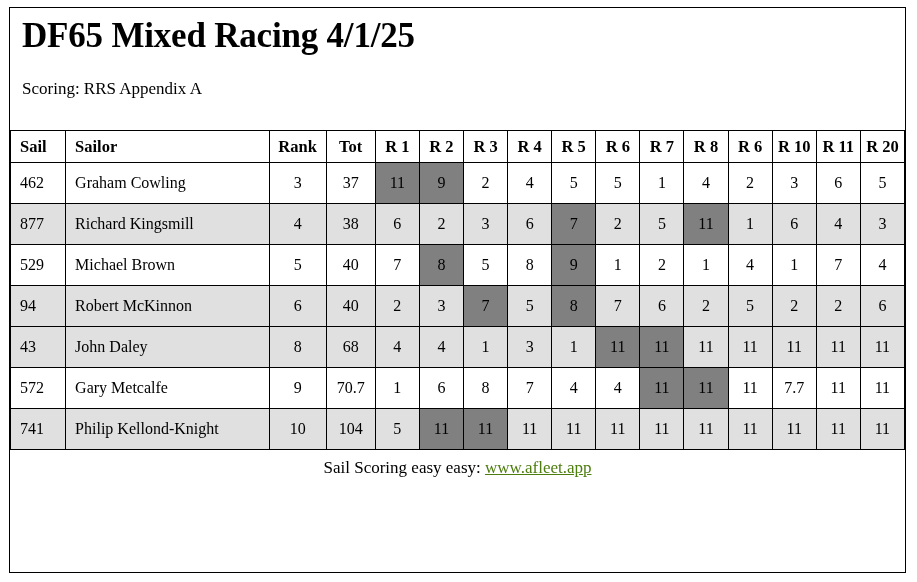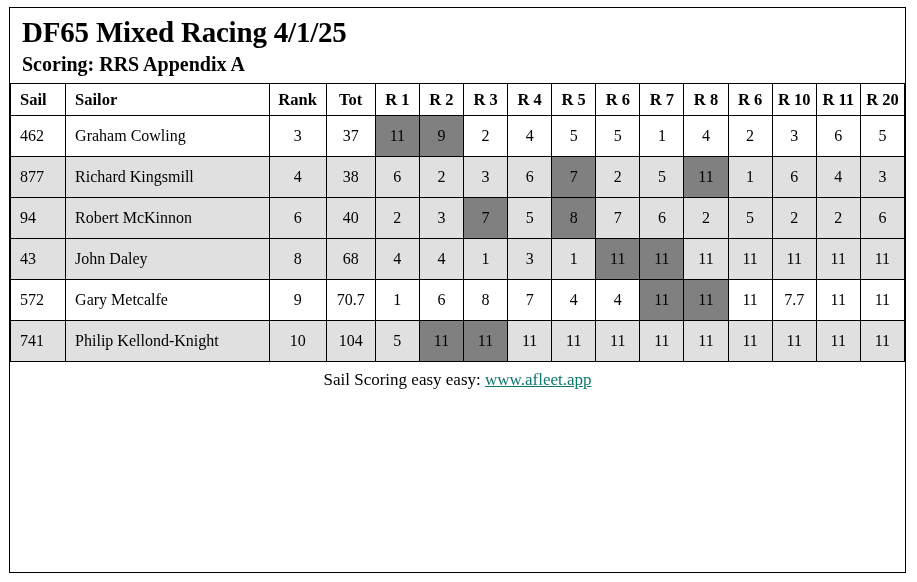--- a/index.html
+++ b/index.html
@@ -20,38 +20,40 @@
     width: 897px;
     height: 566px;
     border: 1px solid #000000;
     box-sizing: border-box;
     background: #ffffff;
   }
   .title-block {
     padding: 8px 0 6px 12px;
   }
   .report-title {
-    font-size: 29px;
+    font-size: 35px;
     font-weight: bold;
     color: #000000;
     line-height: 1.12;
     letter-spacing: -0.2px;
   }
   .report-subtitle {
-    font-size: 20px;
-    font-weight: bold;
+    font-size: 17px;
+    font-weight: normal;
     color: #000000;
     line-height: 1.3;
     padding-top: 3px;
+    margin-top: 20px;
   }
   table.results {
     width: 100%;
     border-collapse: collapse;
     table-layout: fixed;
     font-size: 16px;
+    margin-top: 24px;
   }
   table.results th, table.results td {
     border: 1px solid #000000;
     padding: 0;
     height: 41px;
     box-sizing: border-box;
     color: #000000;
     font-weight: normal;
     text-align: center;
     vertical-align: middle;
@@ -80,21 +82,21 @@
     color: #ffffff;
   }
   .footer {
     text-align: center;
     font-size: 17px;
     color: #000000;
     padding-top: 8px;
     line-height: 1.2;
   }
   .footer a {
-    color: #0f766e;
+    color: #4d7c0f;
     text-decoration: underline;
   }
 </style>
 </head>
 <body>
 
 <div id="page">
 
   <div class="title-block">
     <div class="report-title">DF65 Mixed Racing 4/1/25</div>
@@ -170,20 +172,38 @@
           <td>6</td>
           <td class="hl">7</td>
           <td>2</td>
           <td>5</td>
           <td class="hl">11</td>
           <td>1</td>
           <td>6</td>
           <td>4</td>
           <td>3</td>
         </tr>
+        <tr class="norm">
+          <td class="left b">529</td>
+          <td class="left b">Michael Brown</td>
+          <td class="b">5</td>
+          <td class="b">40</td>
+          <td>7</td>
+          <td class="hl">8</td>
+          <td>5</td>
+          <td>8</td>
+          <td class="hl">9</td>
+          <td>1</td>
+          <td>2</td>
+          <td>1</td>
+          <td>4</td>
+          <td>1</td>
+          <td>7</td>
+          <td>4</td>
+        </tr>
         <tr class="alt">
           <td class="left b">94</td>
           <td class="left b">Robert McKinnon</td>
           <td class="b">6</td>
           <td class="b">40</td>
           <td>2</td>
           <td>3</td>
           <td class="hl">7</td>
           <td>5</td>
           <td class="hl">8</td>

